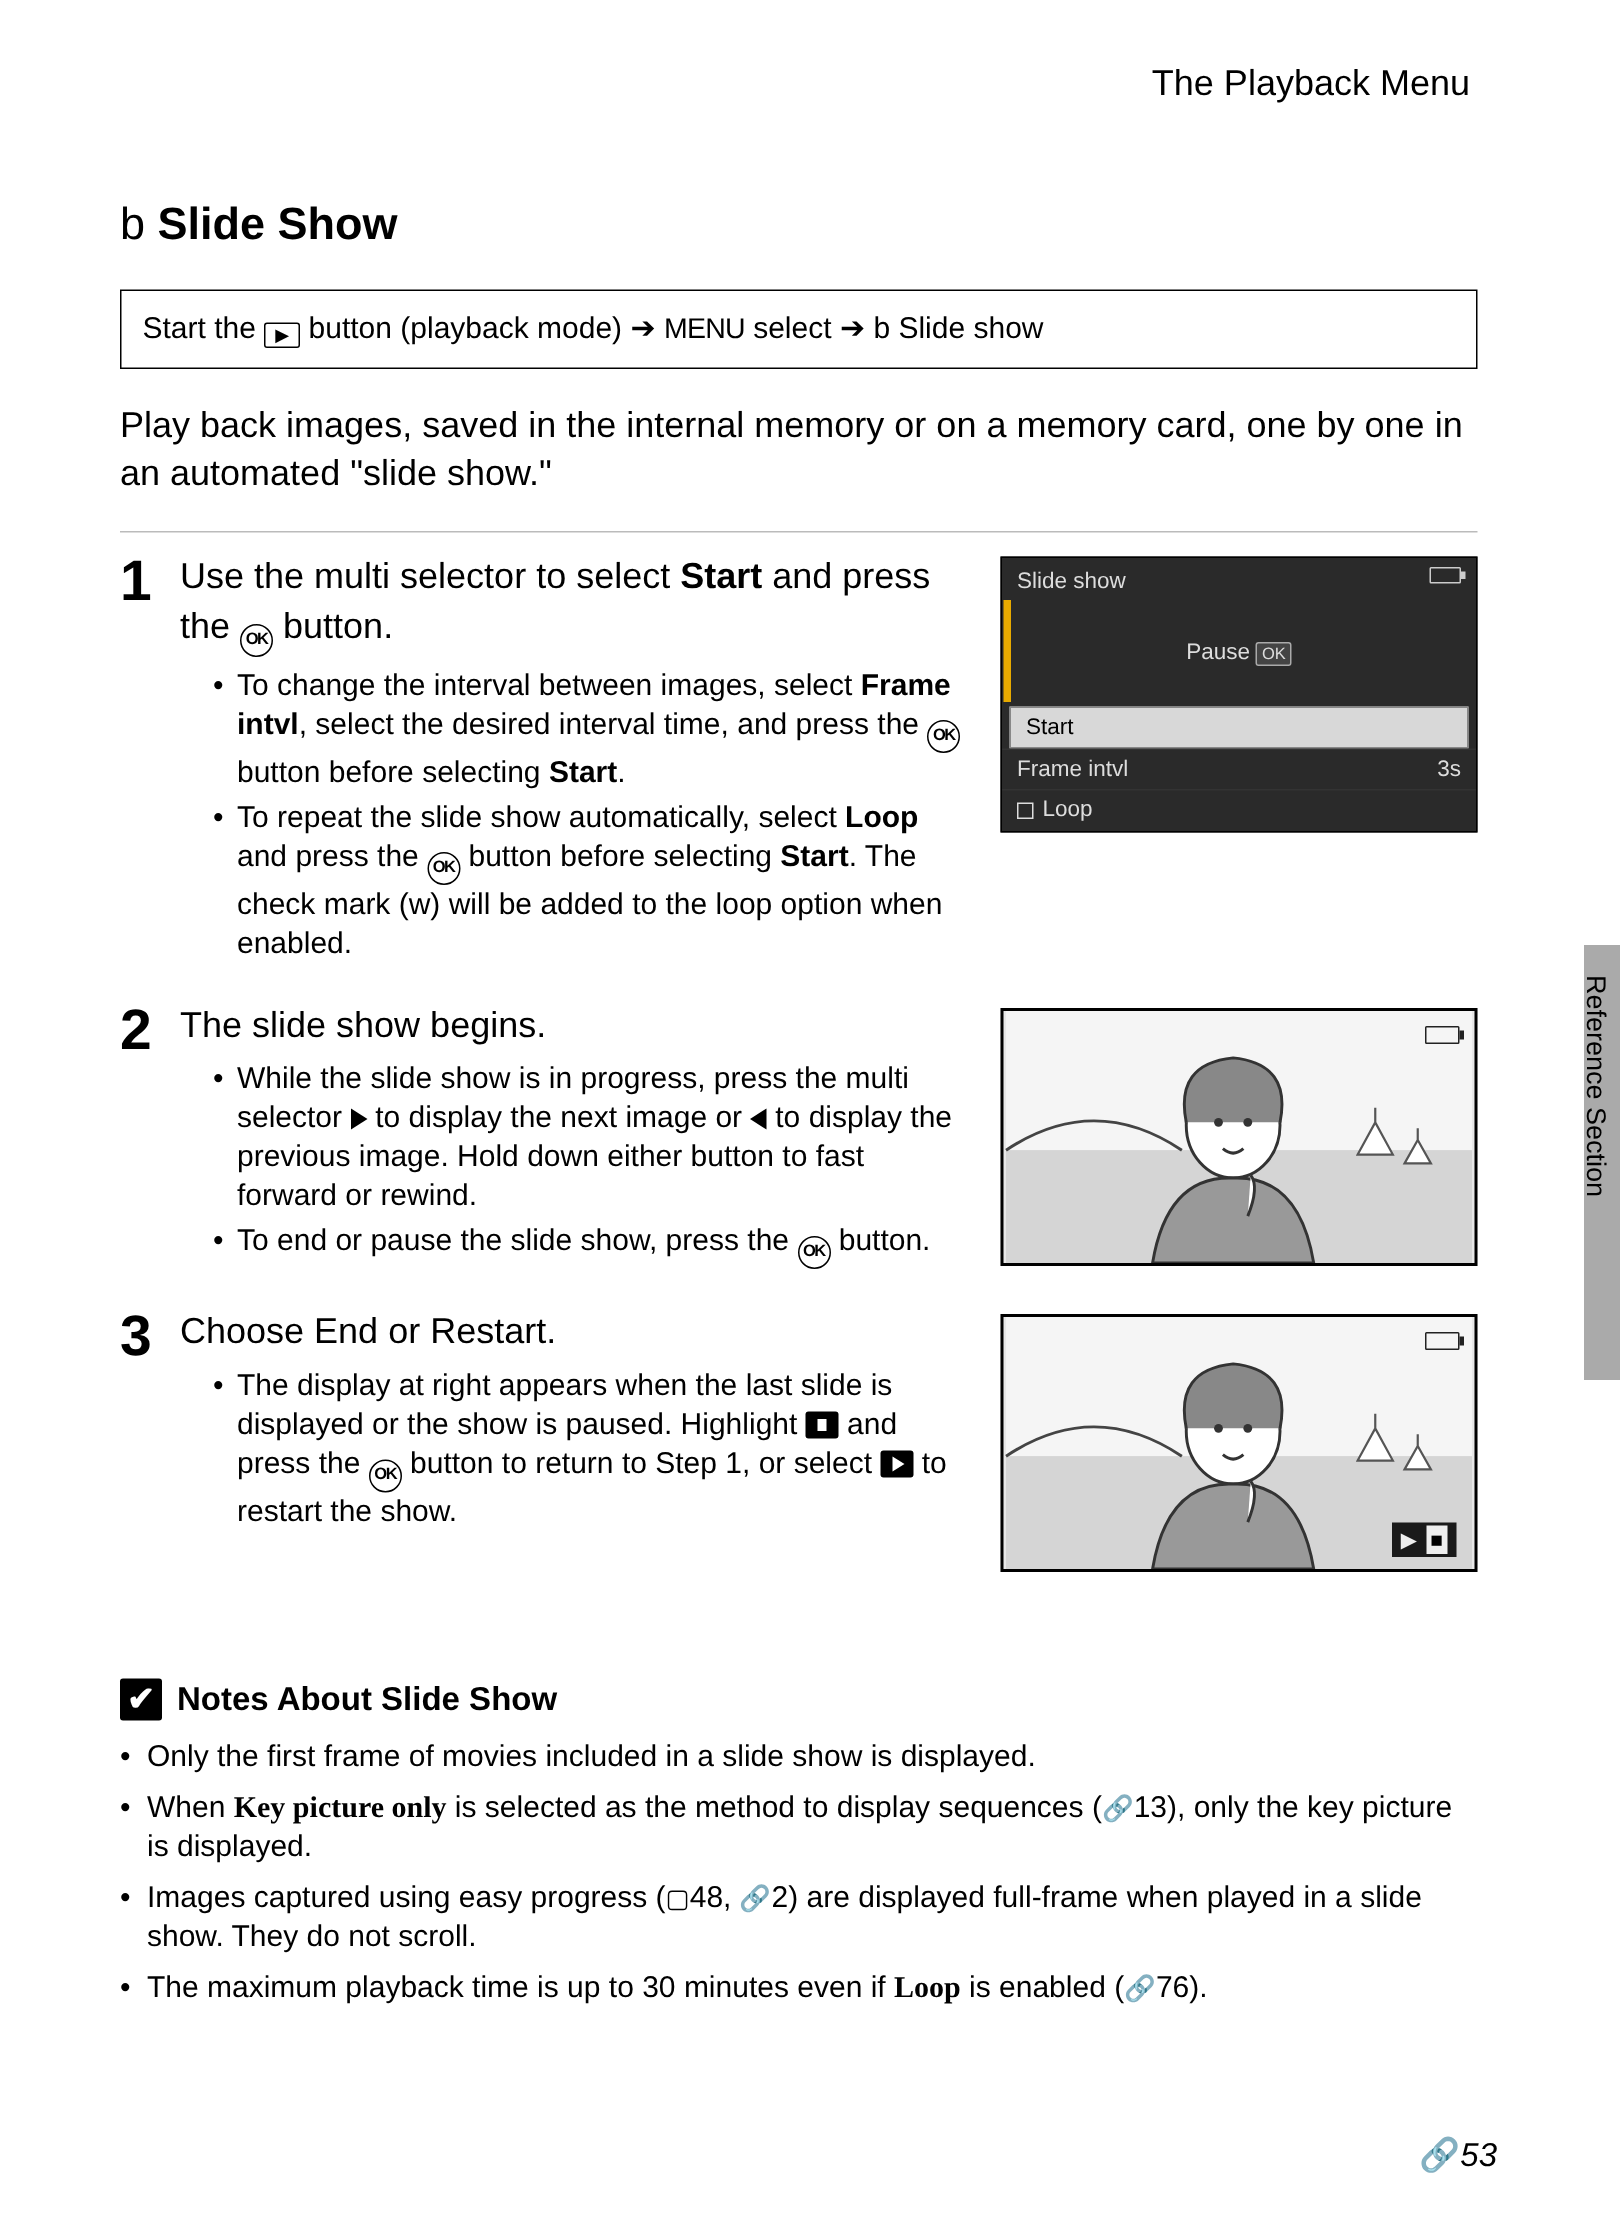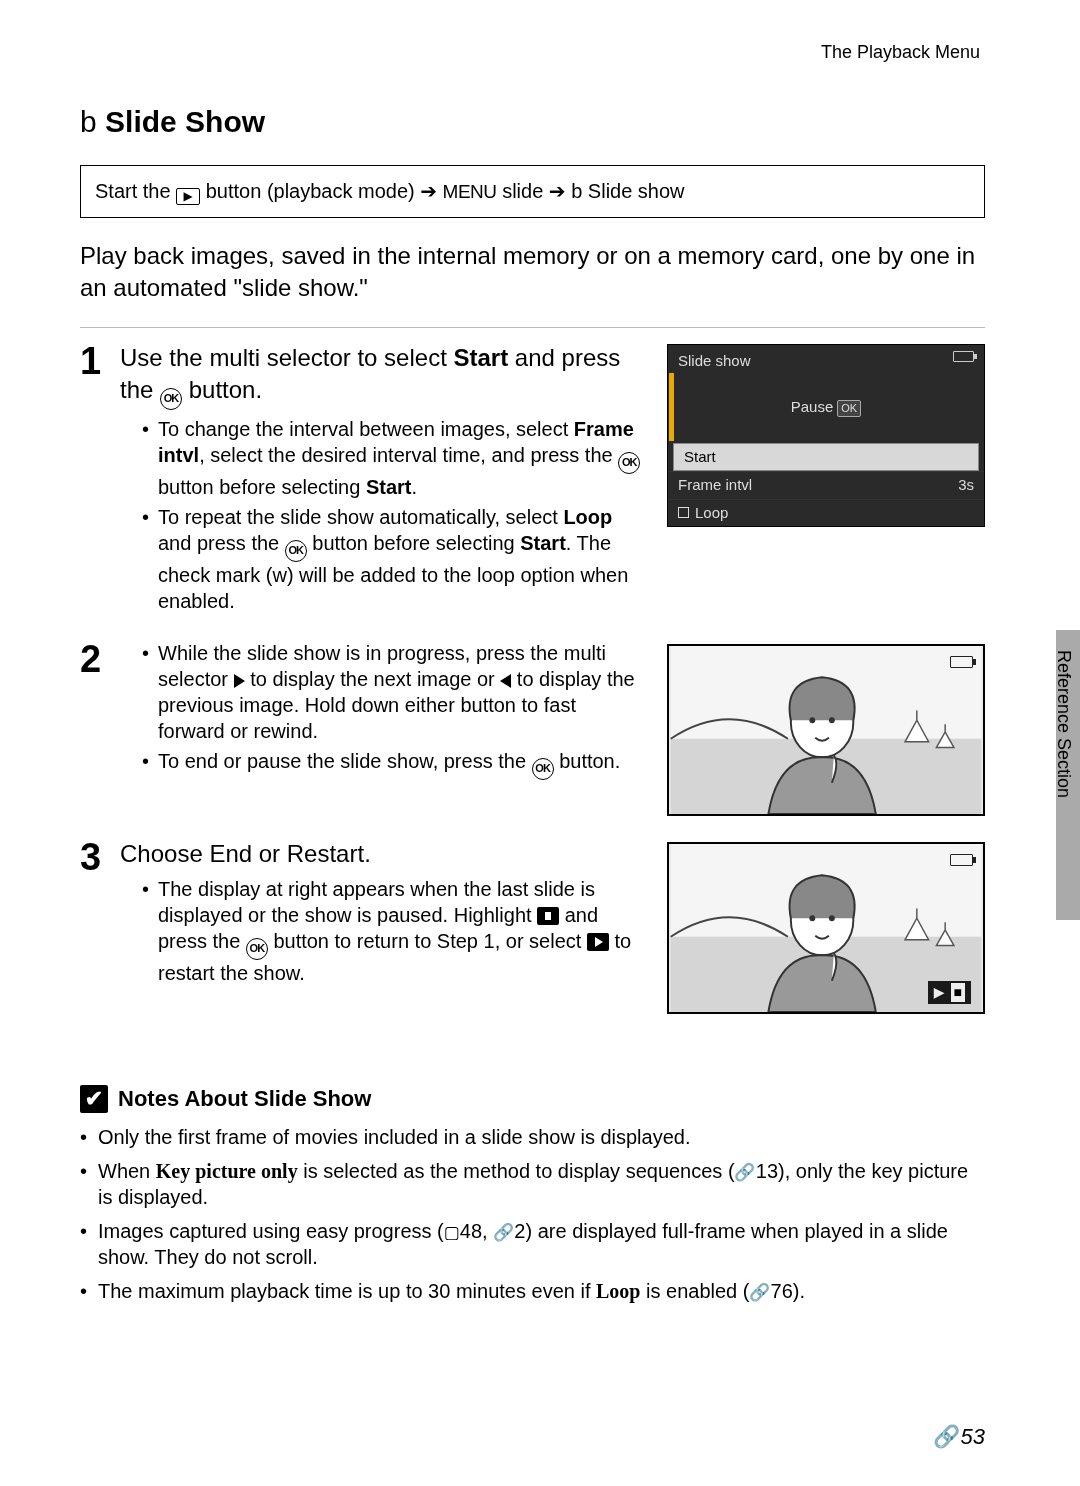--- a/index.html
+++ b/index.html
@@ -1,18 +1,18 @@
 <!DOCTYPE html>
 <html><head>
 <meta charset="utf-8">
 <style>
   * { box-sizing: border-box; margin: 0; padding: 0; }
   body { font-family: "Helvetica Neue", Arial, sans-serif; color: #000; background: #fff; width: 1080px; height: 1486px; position: relative; font-size: 23px; line-height: 1.35; }
   .page { padding: 40px 95px 0 80px; position: relative; }
-  .header-right { text-align: right; font-size: 18px; margin-bottom: 38px; padding-right: 5px; }
+  .header-right { text-align: right; font-size: 24px; margin-bottom: 58px; padding-right: 5px; }
   .title-line { font-size: 30px; margin-bottom: 22px; }
   .title-prefix { font-weight: 400; }
   .title-main { font-weight: 700; }
   .path-box { border: 1px solid #000; padding: 12px 14px; font-size: 20px; line-height: 1.3; margin-bottom: 22px; }
   .arrow { font-family: Arial; }
   .intro { font-size: 24px; line-height: 1.35; margin-bottom: 22px; }
   .section-hr { border: none; border-top: 1px solid #bbb; margin-bottom: 14px; }
   .step { margin-bottom: 22px; position: relative; }
   .step-row { display:flex; gap:20px; align-items:flex-start; }
   .step-text { flex: 1; }
@@ -61,42 +61,42 @@
   .notes { margin-top: 70px; }
   .notes-head { display:flex; align-items:center; gap:10px; font-size:22px; font-weight:700; margin-bottom:10px; }
   .check-badge { width:28px; height:28px; background:#000; color:#fff; display:flex; align-items:center; justify-content:center; font-size:22px; border-radius:2px; }
   .notes ul { font-size:20px; padding-left: 18px; }
   .notes li { list-style:none; position:relative; padding-left:0; margin-bottom:8px; line-height:1.3; }
   .notes li::before { content:"•"; position:absolute; left:-18px; }
   .notes b { font-weight:700;font-family:Liberation Serif, serif; }
 
   .side-tab { position:absolute; right:0; top:630px; width:24px; height:290px; background:#aaa; }
   .side-label { position:absolute; right:4px; top:650px; writing-mode: vertical-rl; font-size:18px; }
-  .page-num { position:absolute; bottom:34px; right:95px; font-size:22px; font-style:italic; }
+  .page-num { position:absolute; bottom:34px; right:82px; font-size:22px; font-style:italic; }
   .page-num .ref { font-style:normal; }
 </style>
 </head>
 <body>
 
 <div class="page">
   <div class="header-right">The Playback Menu</div>
 
   <div class="title-line">
     <span class="title-prefix">b</span>
     <span> </span>
     <span class="title-main">Slide Show</span>
   </div>
 
   <div class="path-box">
     <span>Start the </span>
     <span class="pbicon">▶</span>
     <span> button (playback mode) </span>
     <span class="arrow">➔</span>
     <span class="menu-lbl">MENU</span>
-    <span> slide </span>
+    <span> select </span>
     <span class="arrow">➔</span>
     <span> b </span>
     <span>Slide show</span>
   </div>
 
   <div class="intro">Play back images, saved in the internal memory or on a memory card, one by one in an automated "slide show."</div>
 
   <hr class="section-hr">
 
   <div class="step">
@@ -136,20 +136,21 @@
             <span>Loop</span>
           </div>
       </div>
     </div>
   </div>
 
   <div class="step">
     <div class="step-row">
       <div class="step-text">
         <span class="step-num">2</span>
+        <div class="step-head">The slide show begins.</div>
         <ul class="bullets">
           <li>
             <span>While the slide show is in progress, press the multi selector </span><span class="tri-r"></span><span> to display the next image or </span><span class="tri-l"></span><span> to display the previous image. Hold down either button to fast forward or rewind.</span>
           </li>
           <li>
             <span>To end or pause the slide show, press the </span><span class="ok-circ">OK</span><span> button.</span>
           </li>
         </ul>
       </div>
       <div class="illus">

